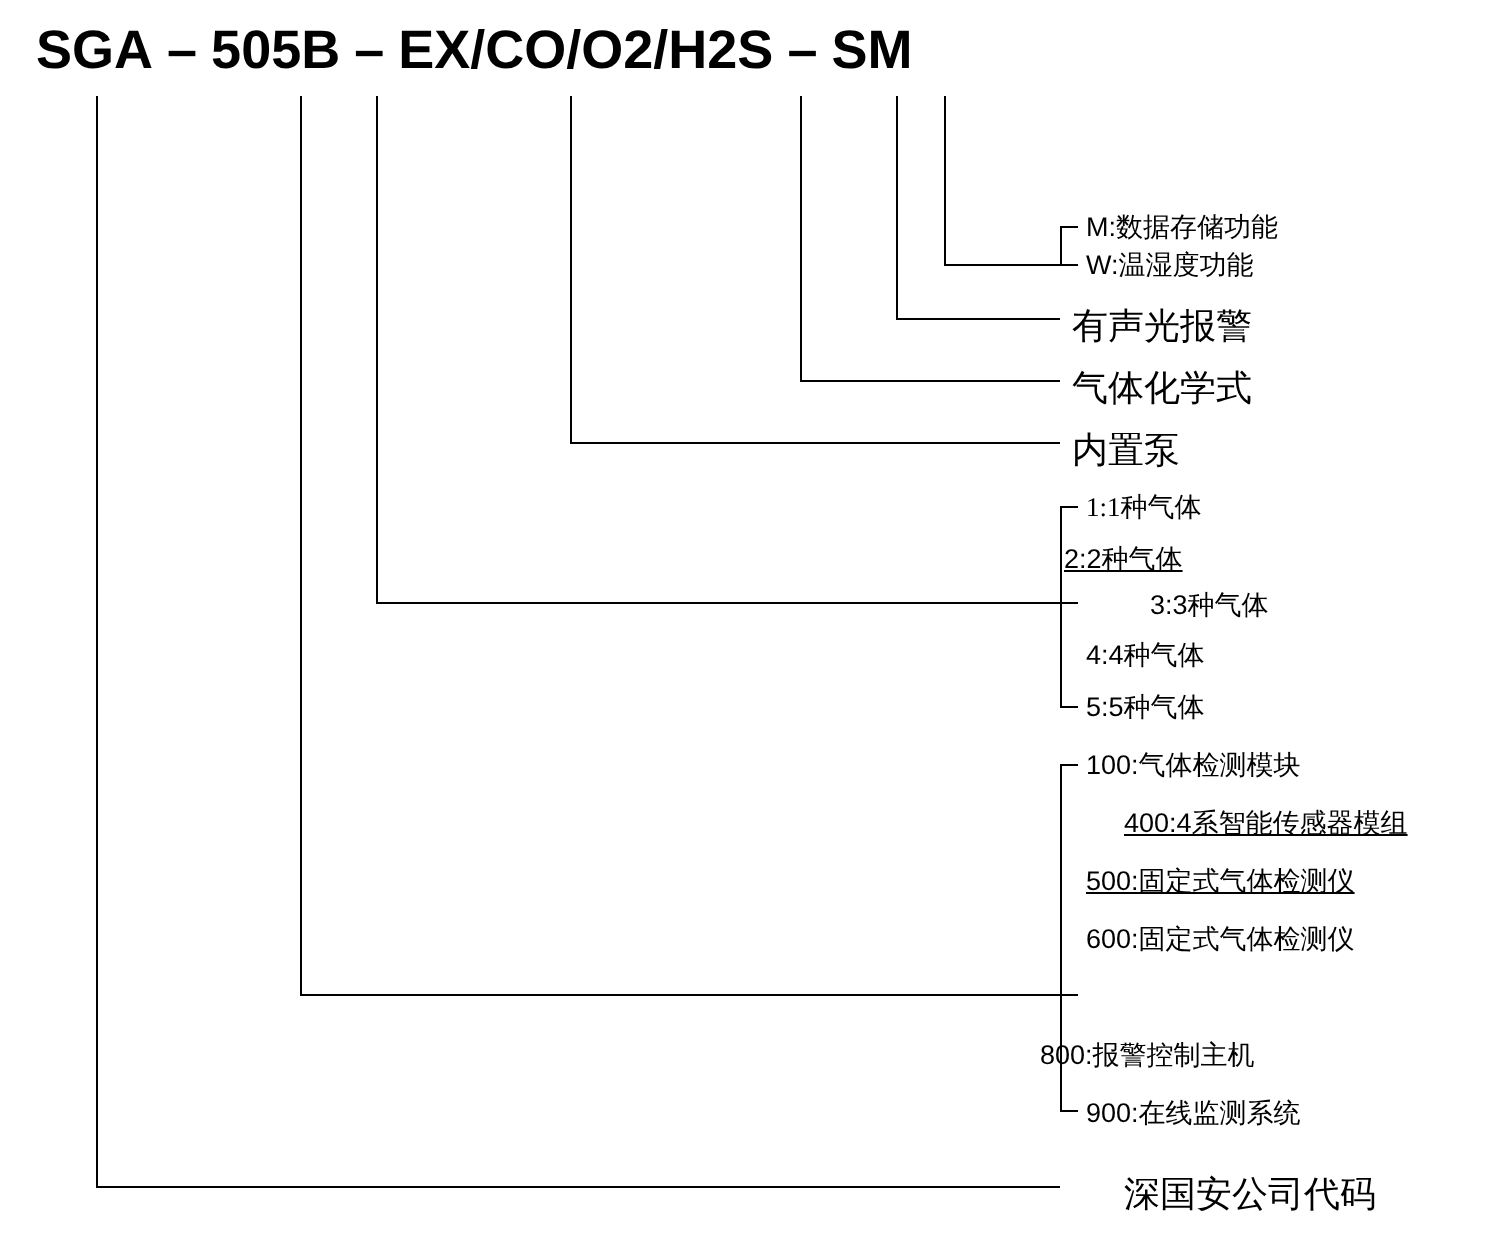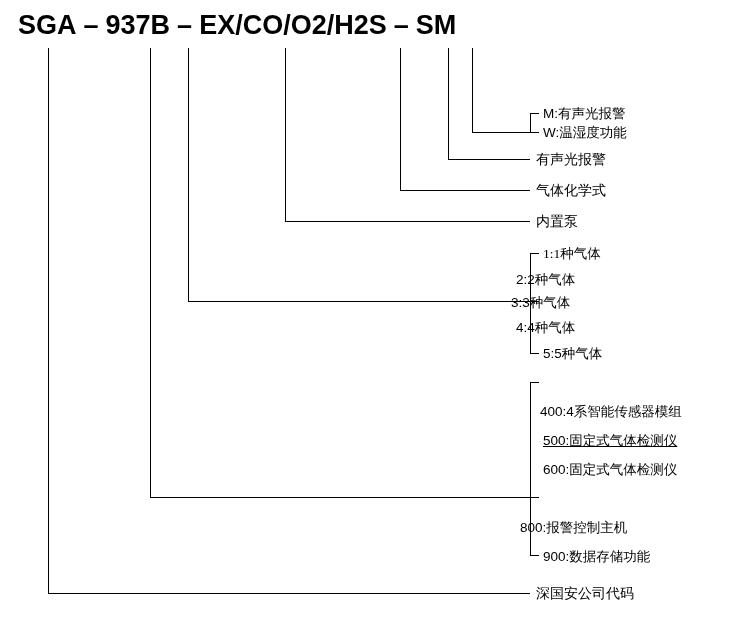--- a/index.html
+++ b/index.html
@@ -45,32 +45,32 @@
   }
   
   .label {
     position: absolute;
     font-size: 13.5px;
     color: #000;
     white-space: nowrap;
     font-family: "Liberation Sans", sans-serif;
   }
   .label.cn {
-    font-size: 14px;
+    font-size: 18px;
   }
 </style>
 </head>
 <body>
 
 <div id="page">
 
   <div class="code-row">
     <span class="code-seg">SGA</span>
     <span class="code-dash">–</span>
-    <span class="code-seg">937B</span>
+    <span class="code-seg">505B</span>
     <span class="code-dash">–</span>
     <span class="code-seg">EX/CO/O2/H2S</span>
     <span class="code-dash">–</span>
     <span class="code-seg">SM</span>
   </div>
 
   <div class="vline" style="left:448px; top:48px; height:111px;"></div>
   <div class="hline" style="left:448px; top:159px; width:82px;"></div>
 
   <div class="vline" style="left:472px; top:48px; height:84px;"></div>
@@ -98,34 +98,35 @@
   <div class="hline" style="left:150px; top:497px; width:380px;"></div>
 
   <div class="vline" style="left:530px; top:382px; height:173px;"></div>
   <div class="hline" style="left:530px; top:382px; width:9px;"></div>
   <div class="hline" style="left:530px; top:497px; width:9px;"></div>
   <div class="hline" style="left:530px; top:555px; width:9px;"></div>
 
   <div class="vline" style="left:48px; top:48px; height:545px;"></div>
   <div class="hline" style="left:48px; top:593px; width:482px;"></div>
 
-  <div class="label" style="left:543px; top:105px;">M:有声光报警</div>
+  <div class="label" style="left:543px; top:105px;">M:数据存储功能</div>
   <div class="label" style="left:543px; top:124px;text-align:right;">W:温湿度功能</div>
 
   <div class="label cn" style="left:536px; top:151px;">有声光报警</div>
   <div class="label cn" style="left:536px; top:182px;">气体化学式</div>
   <div class="label cn" style="left:536px; top:213px;text-align:right;">内置泵</div>
 
   <div class="label" style="left:543px; top:245px;font-family:Liberation Serif, serif;">1:1种气体</div>
-  <div class="label" style="left:516px; top:271px;">2:2种气体</div>
-  <div class="label" style="left:511px; top:294px;">3:3种气体</div>
-  <div class="label" style="left:516px; top:319px;">4:4种气体</div>
+  <div class="label" style="left:532px; top:271px;text-decoration:underline;">2:2种气体</div>
+  <div class="label" style="left:575px; top:294px;">3:3种气体</div>
+  <div class="label" style="left:543px; top:319px;">4:4种气体</div>
   <div class="label" style="left:543px; top:345px;">5:5种气体</div>
 
-  <div class="label" style="left:540px; top:403px;">400:4系智能传感器模组</div>
+  <div class="label" style="left:543px; top:374px;">100:气体检测模块</div>
+  <div class="label" style="left:562px; top:403px;text-decoration:underline;">400:4系智能传感器模组</div>
   <div class="label" style="left:543px; top:432px;text-decoration:underline;">500:固定式气体检测仪</div>
   <div class="label" style="left:543px; top:461px;">600:固定式气体检测仪</div>
   <div class="label" style="left:520px; top:519px;">800:报警控制主机</div>
-  <div class="label" style="left:543px; top:548px;">900:数据存储功能</div>
+  <div class="label" style="left:543px; top:548px;">900:在线监测系统</div>
 
-  <div class="label cn" style="left:536px; top:585px;">深国安公司代码</div>
+  <div class="label cn" style="left:562px; top:585px;">深国安公司代码</div>
 
 </div>
 
 </body></html>

